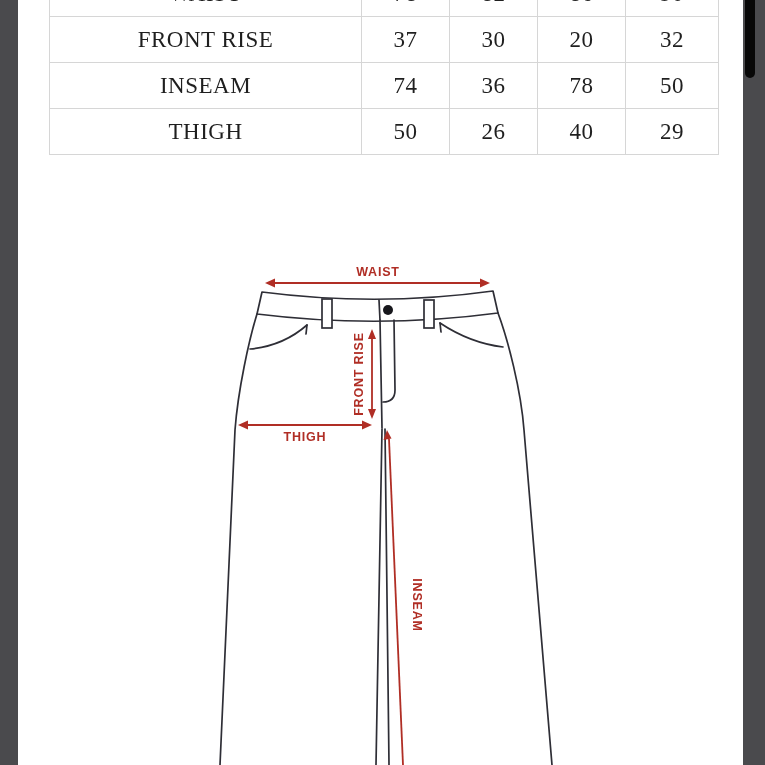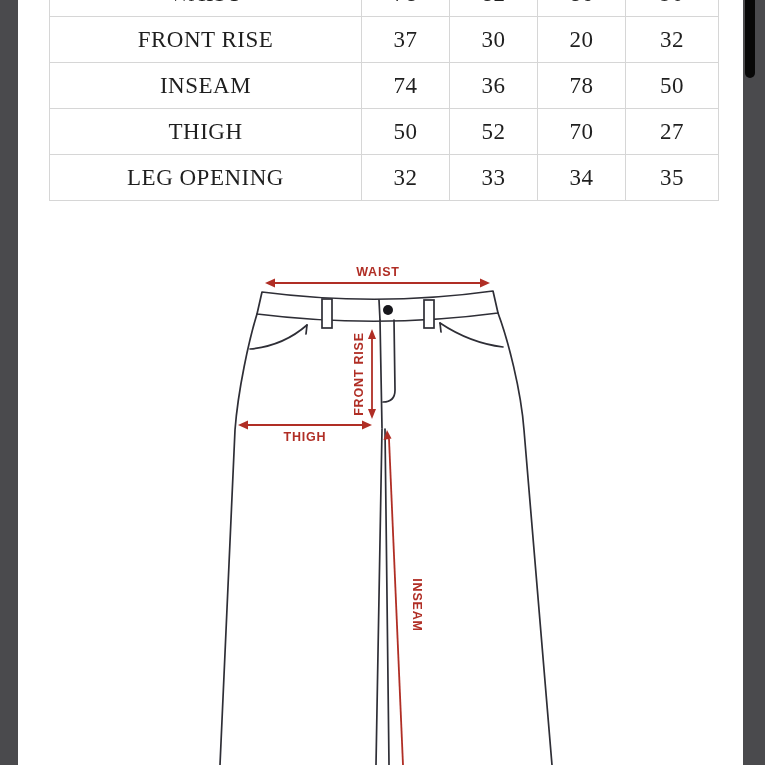--- a/index.html
+++ b/index.html
@@ -75,30 +75,23 @@
       <tr>
         <td>INSEAM</td>
         <td>74</td>
         <td>36</td>
         <td>78</td>
         <td>50</td>
       </tr>
       <tr>
         <td>THIGH</td>
         <td>50</td>
-        <td>52</td>
-        <td>70</td>
-        <td>27</td>
-      </tr>
-      <tr>
-        <td>LEG OPENING</td>
-        <td>32</td>
-        <td>33</td>
-        <td>34</td>
-        <td>35</td>
+        <td>26</td>
+        <td>40</td>
+        <td>29</td>
       </tr>
     </tbody>
 </table>
 
 <div class="diagram-wrap">
 <svg width="765" height="520" viewBox="0 0 765 520" xmlns="http://www.w3.org/2000/svg">
 
   <text class="meas-text" x="378" y="31" text-anchor="middle">WAIST</text>
   <line class="meas-line" x1="273" y1="38" x2="482" y2="38"></line>
   <polygon class="meas-head" points="265,38 275,33.5 275,42.5"></polygon>

